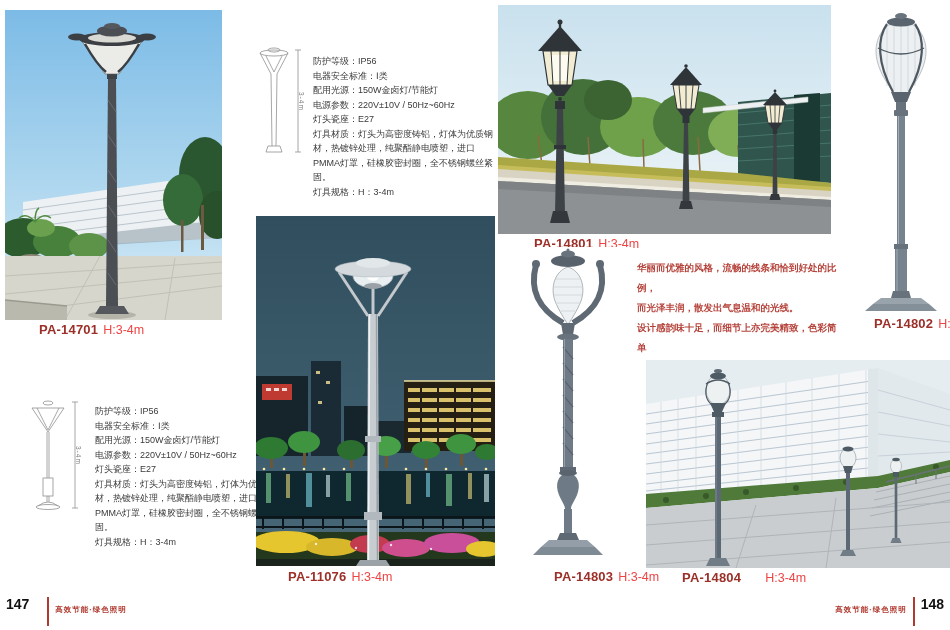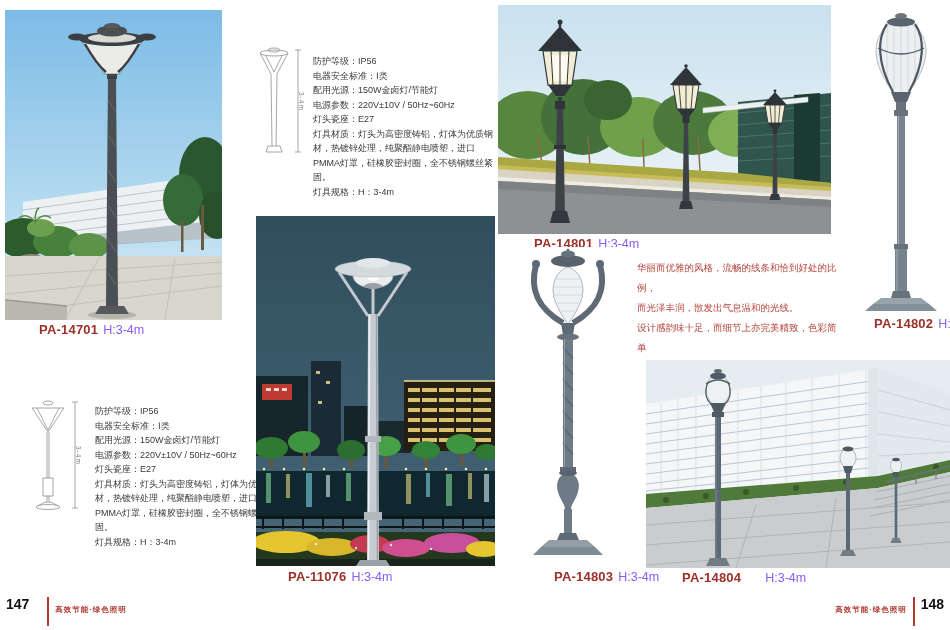--- a/index.html
+++ b/index.html
@@ -4,29 +4,29 @@
 <style>
   html,body { margin:0; padding:0; background:#ffffff; }
   .spread {
     position:relative; width:950px; height:630px; background:#ffffff;
     overflow:hidden; font-family:"Liberation Sans", sans-serif;
   }
   .photo { position:absolute; overflow:hidden; }
   .photo svg { display:block; }
   .product-label { position:absolute; display:flex; gap:5px; align-items:baseline; white-space:nowrap; }
   .product-label .code { font-weight:bold; font-size:13px; color:#9c2f28; letter-spacing:0.2px;padding-left:36px; }
-  .product-label .height { font-size:12.5px; color:#8b5cf6; }
+  .product-label .height { font-size:12.5px; color:#ef4444; }
   .spec-lines { position:absolute; font-size:9px; line-height:14.5px; color:#3a3a3a; }
   .spec-line { white-space:normal; }
   .drawing { position:absolute; }
   .dim-label {
     position:absolute; writing-mode:vertical-rl; font-size:6.5px;
     color:#7a7a7a; letter-spacing:1px;
   }
-  .red-desc { position:absolute; font-size:9.5px; line-height:20px; color:#b5433b; }
+  .red-desc { position:absolute; font-size:9.5px; line-height:20px; color:#b5433b;font-weight:bold; }
   .footer { position:absolute; top:597px; display:flex; align-items:flex-start; }
   .page-num { font-weight:bold; font-size:14px; color:#111; line-height:14px; }
   .slogan-box-left { border-left:2px solid #b03a30; margin-left:6px; padding:1px 0 0 6px; height:28px; }
   .slogan-box-right { border-right:2px solid #b03a30; margin-right:6px; padding:1px 6px 0 0; height:28px; }
   .slogan {
     display:inline-block; color:#b03a30; font-size:7.5px; font-weight:bold;
     letter-spacing:1px; border-bottom:1px solid #b03a30; padding-bottom:16px;
   }
 </style>
 </head>

